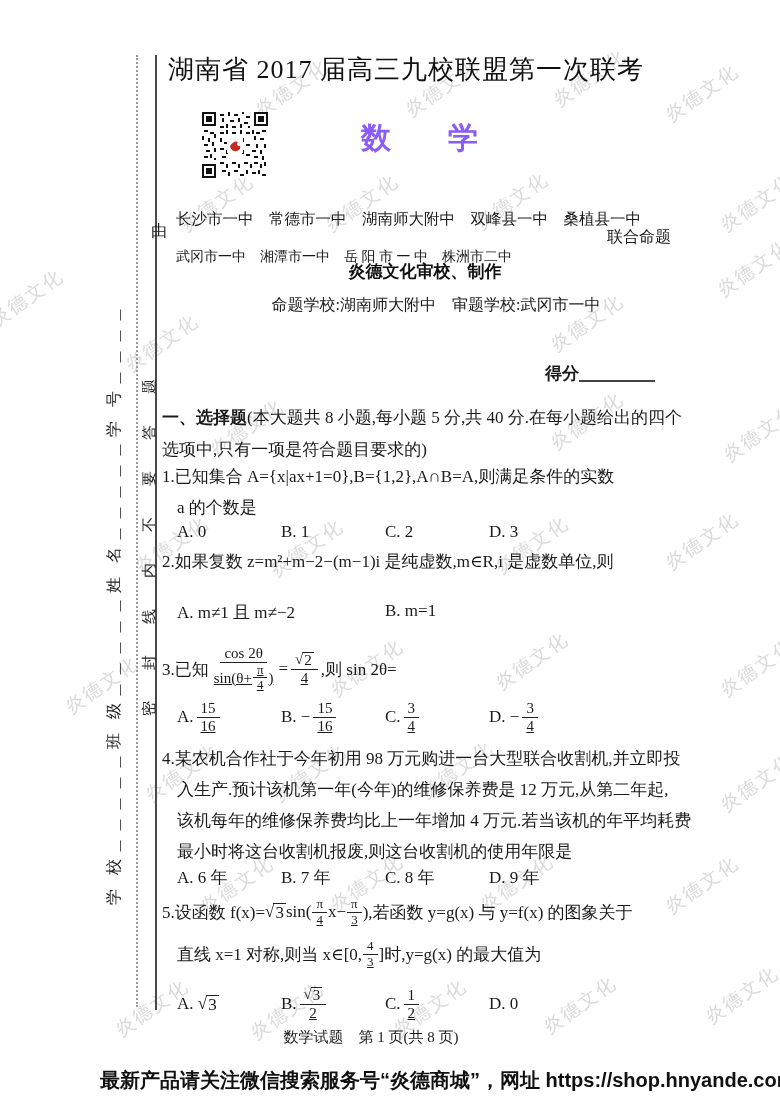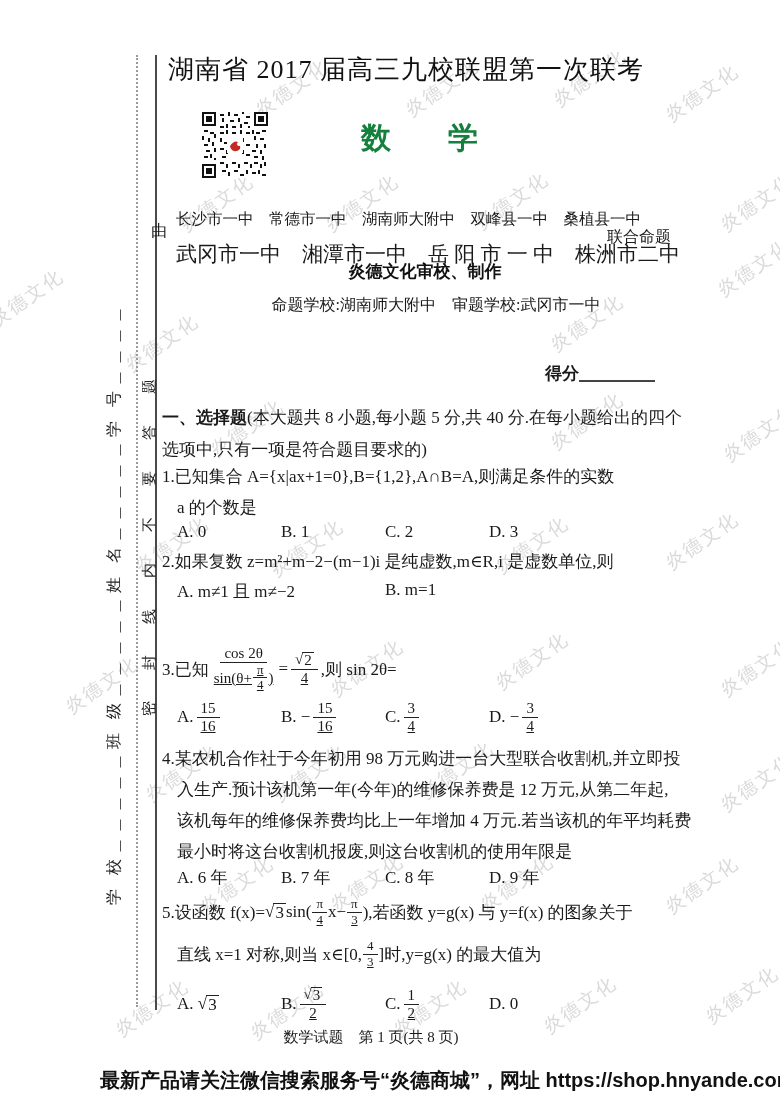--- a/index.html
+++ b/index.html
@@ -12,39 +12,39 @@
   .dotted-line{position:absolute;left:136px;top:55px;height:952px;border-left:2px dotted #9a9a9a;}
   .solid-line{position:absolute;left:155px;top:55px;height:955px;border-left:2px solid #4a4a4a;}
   
   .vt{position:absolute;transform-origin:0 0;transform:rotate(-90deg);white-space:nowrap;color:#222;}
   .vt-fields{left:104px;top:905px;font-size:16px;letter-spacing:5px;}
   .vt-seal{left:140px;top:716px;font-size:15px;letter-spacing:8px;}
   
   .title{position:absolute;left:168px;top:52px;font-size:26px;letter-spacing:1px;color:#111;}
   .qr{position:absolute;left:202px;top:112px;width:66px;height:66px;}
   .subject{position:absolute;left:361px;top:118px;font-size:30px;font-weight:700;letter-spacing:57px;
-           font-family:"Liberation Sans","DejaVu Sans",sans-serif;color:#15803d;}
+           font-family:"Liberation Sans","DejaVu Sans",sans-serif;color:#8b5cf6;}
   .by{position:absolute;left:151px;top:221px;font-size:16px;}
   .schools1{position:absolute;left:176px;top:209px;font-size:15.5px;}
-  .schools2{position:absolute;left:176px;top:240px;font-size:21px;}
+  .schools2{position:absolute;left:176px;top:248px;font-size:14px;}
   .joint{position:absolute;left:607px;top:227px;font-size:16px;}
   .review{position:absolute;left:155px;top:260px;width:540px;text-align:center;font-size:17px;font-weight:700;
           font-family:"Liberation Sans","DejaVu Sans",sans-serif;color:#111;}
   .proposer{position:absolute;left:155px;top:295px;width:540px;text-align:center;font-size:16px;margin-left:11px;}
   .info{position:absolute;left:162px;top:325px;font-size:17px;}
   .score{position:absolute;left:545px;top:362px;font-size:17px;font-weight:700;
          font-family:"Liberation Sans","DejaVu Sans",sans-serif;}
   .score-blank{display:inline-block;width:76px;border-bottom:2px solid #444;height:18px;vertical-align:-3px;}
   
   .ln{position:absolute;left:162px;font-size:17px;white-space:nowrap;}
   .ind{left:177px;}
   .bold{font-weight:700;}
   .optrow{position:absolute;left:177px;display:flex;font-size:17px;}
   .opt{width:104px;white-space:nowrap;}
-  .opt.wide{width:208px;}
+  .opt.wide{width:208px;margin-top:21px;}
   .mathline{display:flex;align-items:center;}
   .optrow.fr{align-items:center;}
   .optrow.fr .opt{display:flex;align-items:center;}
   
   .frac{display:inline-flex;flex-direction:column;align-items:center;margin:0 3px;line-height:1.1;
         font-size:15px;text-align:center;}
   .frac .fn{border-bottom:1.4px solid #222;padding:0 4px;display:inline-flex;align-items:center;}
   .frac .fd{padding:0 2px;display:inline-flex;align-items:center;text-decoration:underline;}
   .frac.sm{font-size:13px;margin:0 1px;}
   .rad{display:inline-flex;align-items:flex-start;line-height:1.05;}

